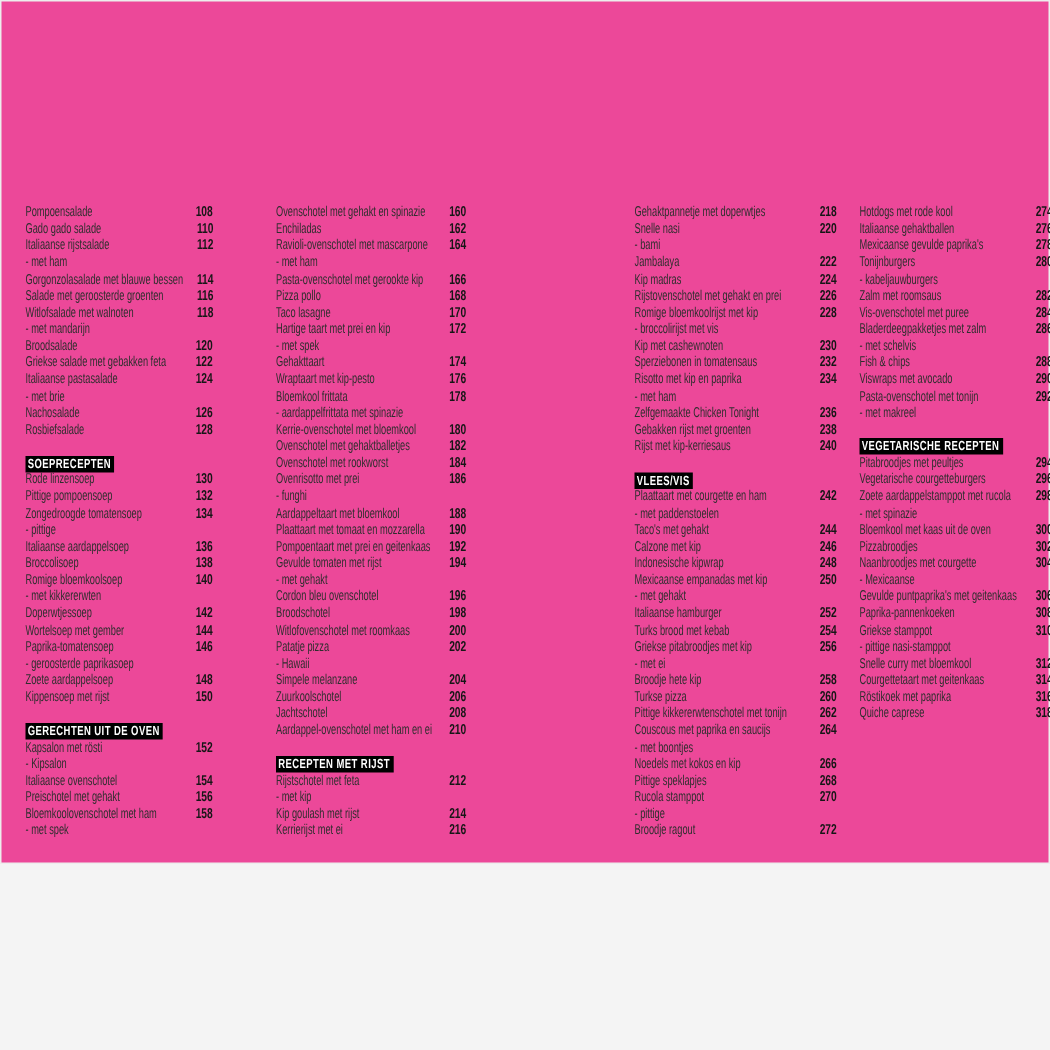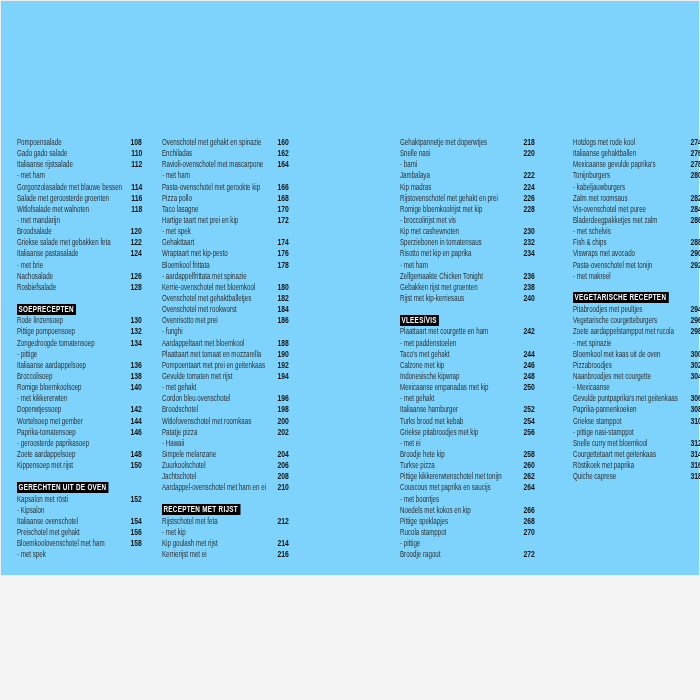--- a/index.html
+++ b/index.html
@@ -4,32 +4,32 @@
 <style>
   html, body {
     margin: 0;
     padding: 0;
     background: #f4f4f4;
   }
   .canvas {
     position: relative;
     width: 700px;
     height: 576px;
-    background: #7dd3fc;
+    background: #ec4899;
     overflow: hidden;
     font-family: "Liberation Sans", sans-serif;
     box-shadow: inset 0 0 0 1px #ededed;
   }
   .col {
     position: absolute;
     top: 136px;
   }
   .col-0 { left: 17px;  width: 125px; }
-  .col-1 { left: 162px; width: 127px; }
-  .col-2 { left: 400px; width: 135px; }
+  .col-1 { left: 184px; width: 127px; }
+  .col-2 { left: 423px; width: 135px; }
   .col-3 { left: 573px; width: 129px; }
   .row {
     position: relative;
     height: 11.15px;
   }
   .label {
     position: absolute;
     left: 0;
     top: 1px;
     font-size: 9.5px;

